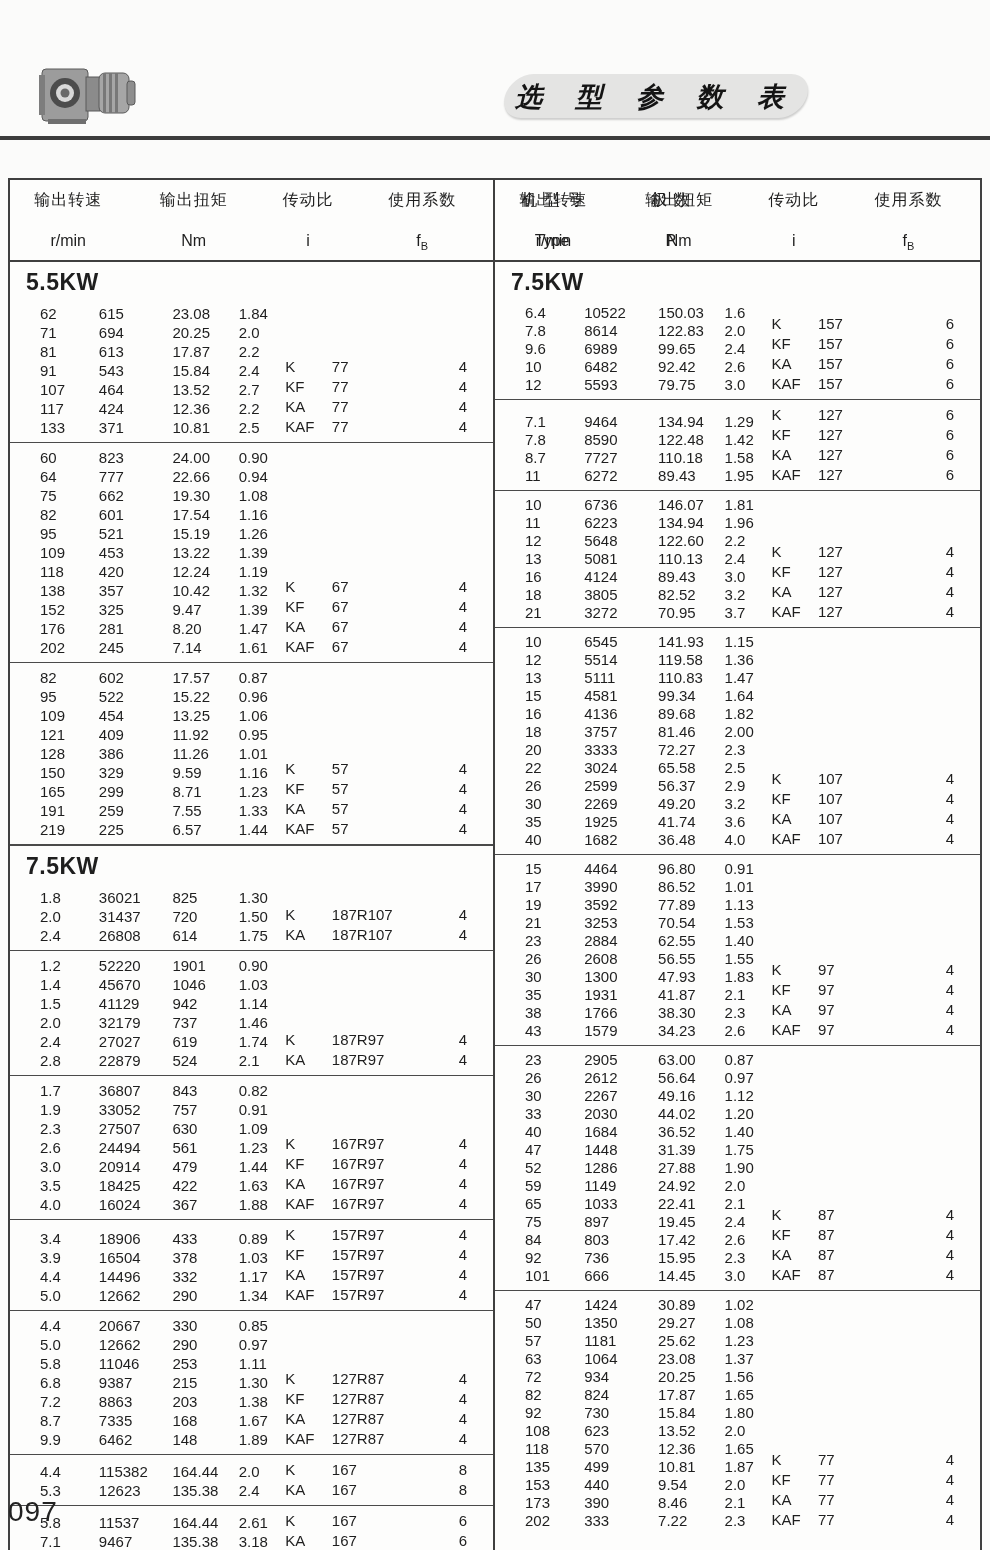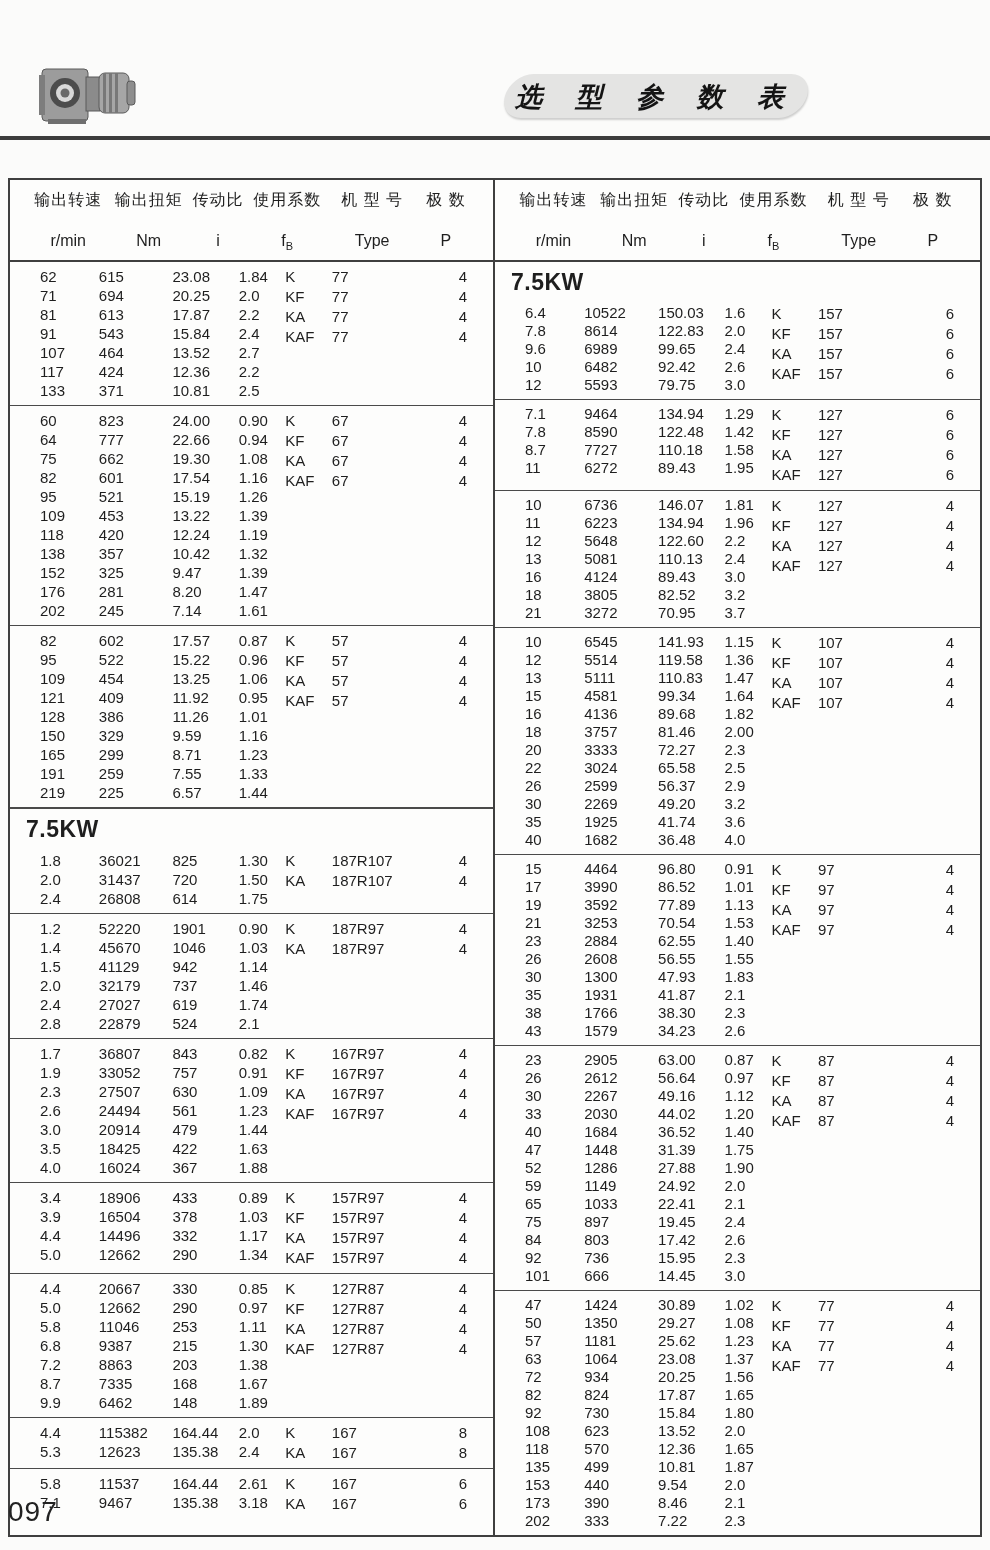--- a/index.html
+++ b/index.html
@@ -27,29 +27,29 @@
   
   .table-wrap{
     position:absolute;left:8px;top:178px;width:974px;
     border:2px solid #3f3f3f;background:#fdfdfc;
     display:flex;box-sizing:border-box;
   }
   .half{width:50%;box-sizing:border-box;}
   .half.left{border-right:2px solid #3f3f3f;}
   .thead{
     display:grid;grid-template-columns:18% 18% 13% 18% 20% 13%;
-    padding:10px 18px 8px;border-bottom:2px solid #3f3f3f;
+    padding:10px 18px 8px;border-bottom:2px solid #3f3f3f;gap:45px;
   }
   .th{text-align:center;}
   .th-cn{font-size:16px;letter-spacing:1px;}
   .th-en{font-size:16px;margin-top:21px;}
   .th-en sub{font-size:11px;}
   .section + .section{border-top:2px solid #4a4a4a;}
   .power{font-weight:bold;font-size:23px;padding:7px 0 3px 16px;letter-spacing:0.5px;}
-  .group{display:flex;align-items:flex-start;padding:5px 0;}
+  .group{display:flex;align-items:flex-end;padding:5px 0;}
   .group.sep{border-top:1.5px solid #4a4a4a;}
   .rows{width:57%;box-sizing:border-box;padding-left:30px;}
   .row{display:grid;grid-template-columns:24% 30% 27% 19%;font-size:15px;line-height:19px;}
   .half.right .row{line-height:18px;}
   .cell{white-space:nowrap;}
   .types{width:43%;box-sizing:border-box;padding-right:12px;font-size:15px;}
   .type-line{display:grid;grid-template-columns:3.1em 1fr 2.4em;line-height:20px;}
   .tpoles{text-align:center;}
   
   .page-number{position:absolute;left:8px;top:1496px;font-size:28px;color:#222;letter-spacing:1px;}
@@ -102,20 +102,21 @@
         <div class="th">
           <div class="th-cn">机 型 号</div>
           <div class="th-en">Type</div>
         </div>
         <div class="th">
           <div class="th-cn">极 数</div>
           <div class="th-en">P</div>
         </div>
       </div>
       <div class="section">
+        <div class="power">5.5KW</div>
         <div class="group">
           <div class="rows">
             <div class="row">
               <span class="cell">62</span>
               <span class="cell">615</span>
               <span class="cell">23.08</span>
               <span class="cell">1.84</span>
             </div>
             <div class="row">
               <span class="cell">71</span>

